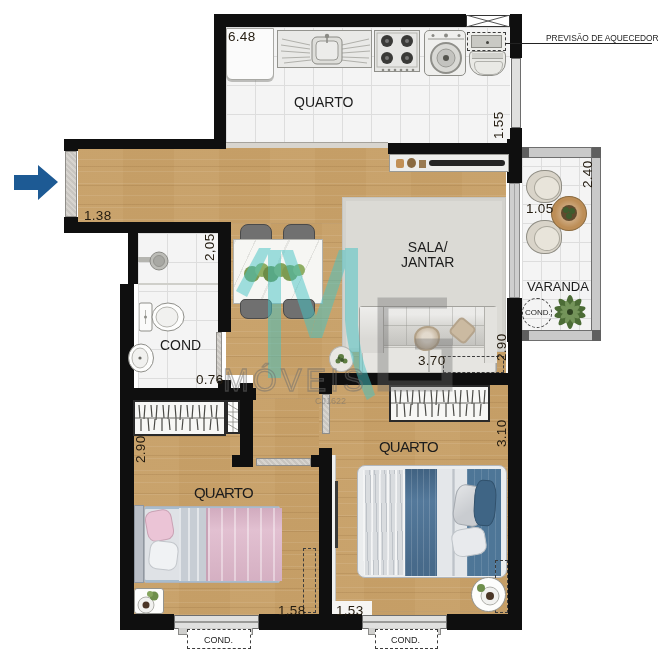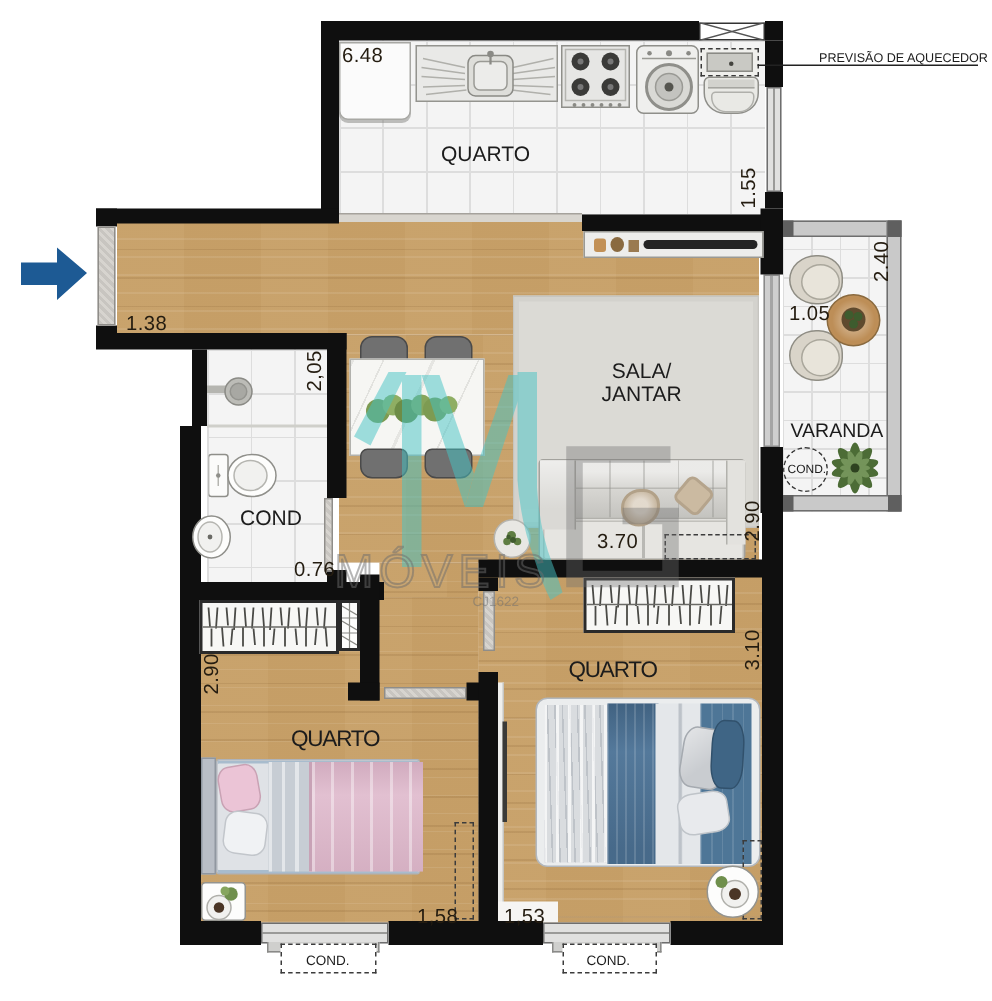--- a/index.html
+++ b/index.html
@@ -442,21 +442,21 @@
 <div class="dim" style="left:228px;top:29px;">6.48</div>
 
 <div class="dim dimv" style="left:491px;top:139px;">1.55</div>
 
 <div class="dim" style="left:84px;top:208px;">1.38</div>
 
 <div class="dim dimv" style="left:202px;top:261px;">2,05</div>
 
 <div class="dim" style="left:196px;top:372px;">0.76</div>
 
-<div class="dim" style="left:364px;top:353px;padding-left:34px;">3.70</div>
+<div class="dim" style="left:384px;top:353px;padding-left:34px;">3.70</div>
 
 <div class="dim dimv" style="left:494px;top:361px;">2.90</div>
 
 <div class="dim dimv" style="left:133px;top:463px;">2.90</div>
 
 <div class="dim dimv" style="left:494px;top:447px;">3.10</div>
 
 <div class="dim" style="left:278px;top:603px;">1,58</div>
 
 <div class="dim" style="left:336px;top:603px;">1,53</div>

